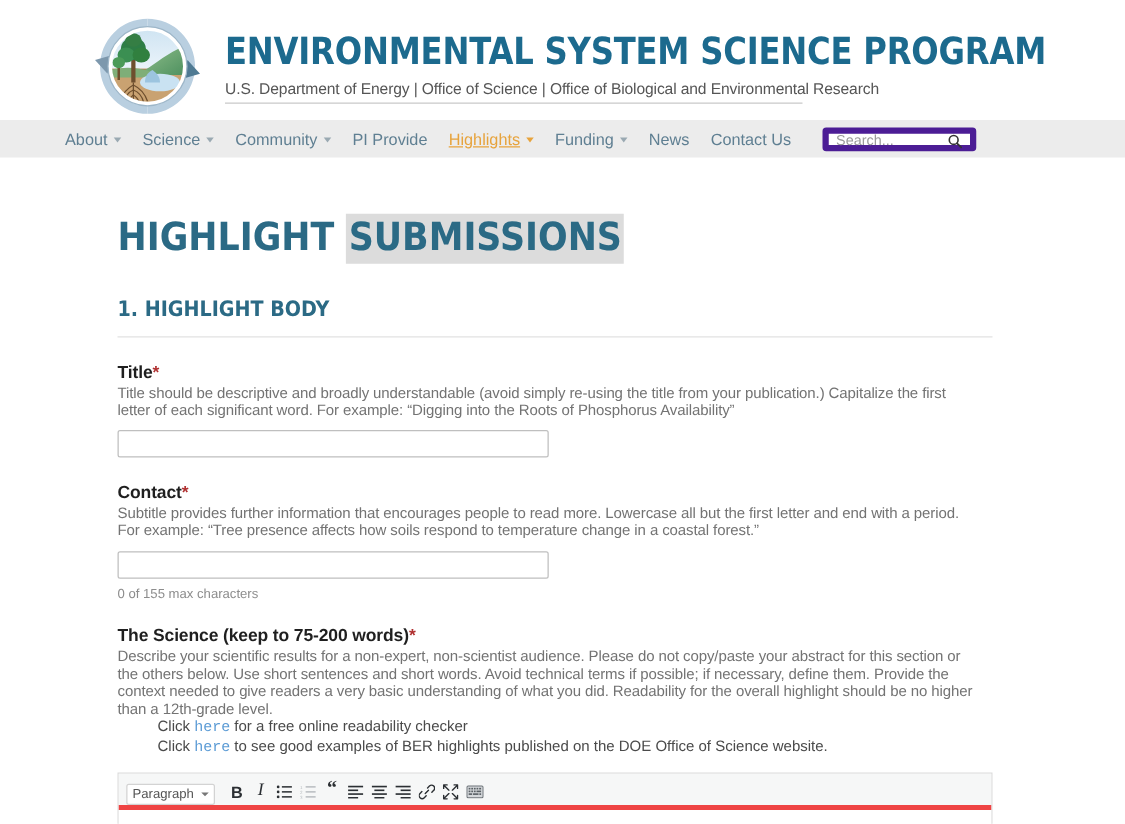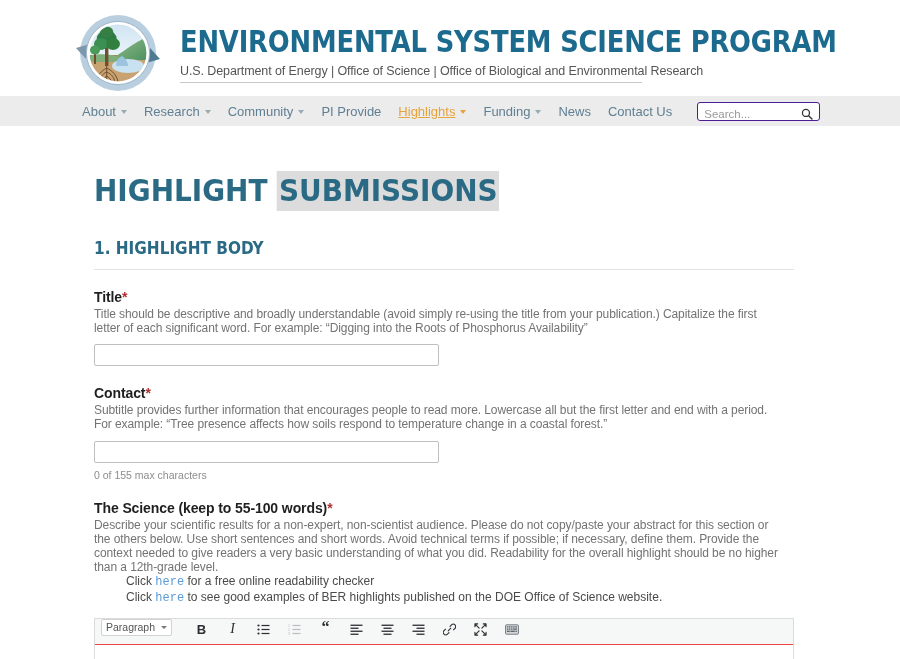--- a/index.html
+++ b/index.html
@@ -64,21 +64,21 @@
     border-bottom: 1px solid #c9c9c9;
     width: 462px;
   }
 
   
   .nav-bar {
     background: #ececec;
     height: 30px;
     display: flex;
     align-items: center;
-    padding-left: 82px;
+    padding-left: 52px;
     box-sizing: border-box;
   }
   .nav-item {
     font-size: 13px;
     color: #5f7f92;
     margin-right: 17px;
     white-space: nowrap;
     cursor: pointer;
     display: inline-flex;
     align-items: center;
@@ -94,24 +94,24 @@
     position: relative;
     top: 1px;
   }
   .nav-item.active .caret { border-top-color: #e7a33c; }
 
   .search-box {
     margin-left: 8px;
     width: 123px;
     height: 19px;
     background: #fff;
-    border: 1px solid #4c1d95;
+    border: 5px solid #4c1d95;
     border-radius: 3px;
     display: flex;
-    align-items: flex-end;
+    align-items: flex-start;
     padding: 0 6px;
     box-sizing: border-box;
   }
   .search-input {
     border: none;
     outline: none;
     font-size: 11.5px;
     color: #8b8b8b;
     font-family: "Liberation Sans", sans-serif;
     flex: 1;
@@ -209,26 +209,26 @@
   
   .editor {
     margin-top: 13px;
     width: 700px;
     border: 1px solid #dcdcdc;
     background: #fff;
     box-sizing: border-box;
   }
   .editor-toolbar {
     background: #f6f7f7;
-    border-bottom: 1px solid #ef4444;
+    border-bottom: 4px solid #ef4444;
     height: 25px;
     display: flex;
-    align-items: flex-start;
+    align-items: flex-end;
     padding: 0 6px;
-    gap: 12px;
+    gap: 0px;
   }
   .fmt-select {
     height: 17px;
     min-width: 66px;
     border: 1px solid #d3d3d3;
     border-radius: 2px;
     background: #fff;
     font-size: 10.5px;
     color: #555;
     display: flex;
@@ -337,21 +337,21 @@
 </div>
 
 <div class="nav-bar">
 
   <span class="nav-item">
     <span>About</span>
     <i class="caret"></i>
   </span>
 
   <span class="nav-item">
-    <span>Research</span>
+    <span>Science</span>
     <i class="caret"></i>
   </span>
 
   <span class="nav-item">
     <span>Community</span>
     <i class="caret"></i>
   </span>
 
   <span class="nav-item">
     <span>PI Provide</span>
@@ -404,21 +404,21 @@
       <div class="field-label">
         <span>Contact</span><span class="req">*</span>
       </div>
       <p class="field-help">Subtitle provides further information that encourages people to read more. Lowercase all but the first letter and end with a period. For example: “Tree presence affects how soils respond to temperature change in a coastal forest.”</p>
       <input class="text-input" type="text" value="" style="">
       <div class="char-count">0 of 155 max characters</div>
     </div>
 
     <div class="field">
       <div class="field-label">
-        <span>The Science (keep to 55-100 words)</span><span class="req">*</span>
+        <span>The Science (keep to 75-200 words)</span><span class="req">*</span>
       </div>
       <p class="field-help">Describe your scientific results for a non-expert, non-scientist audience. Please do not copy/paste your abstract for this section or the others below. Use short sentences and short words. Avoid technical terms if possible; if necessary, define them. Provide the context needed to give readers a very basic understanding of what you did. Readability for the overall highlight should be no higher than a 12th-grade level.</p>
 
       <div class="help-sub">
         <span>Click </span><a href="#">here</a><span> for a free online readability checker</span>
       </div>
       <div class="help-sub">
         <span>Click </span><a href="#">here</a><span> to see good examples of BER highlights published on the DOE Office of Science website.</span>
       </div>
 

